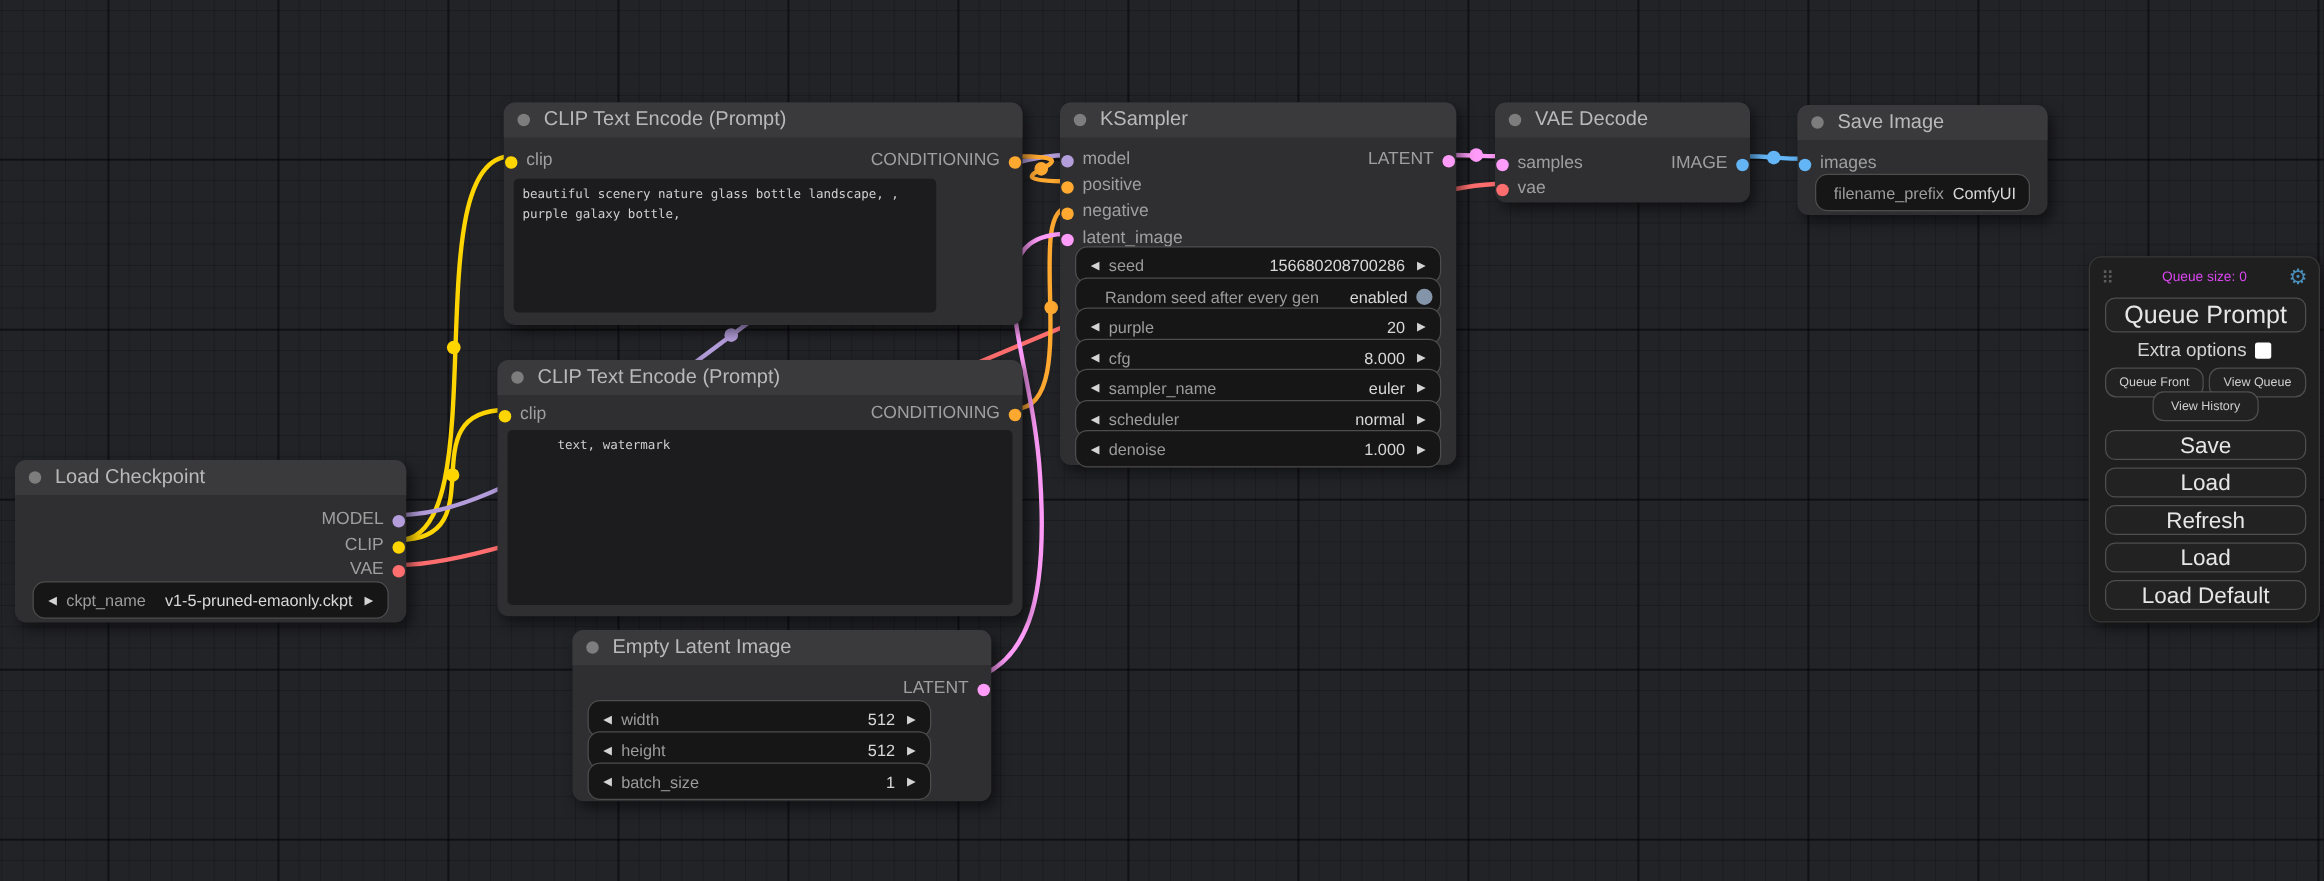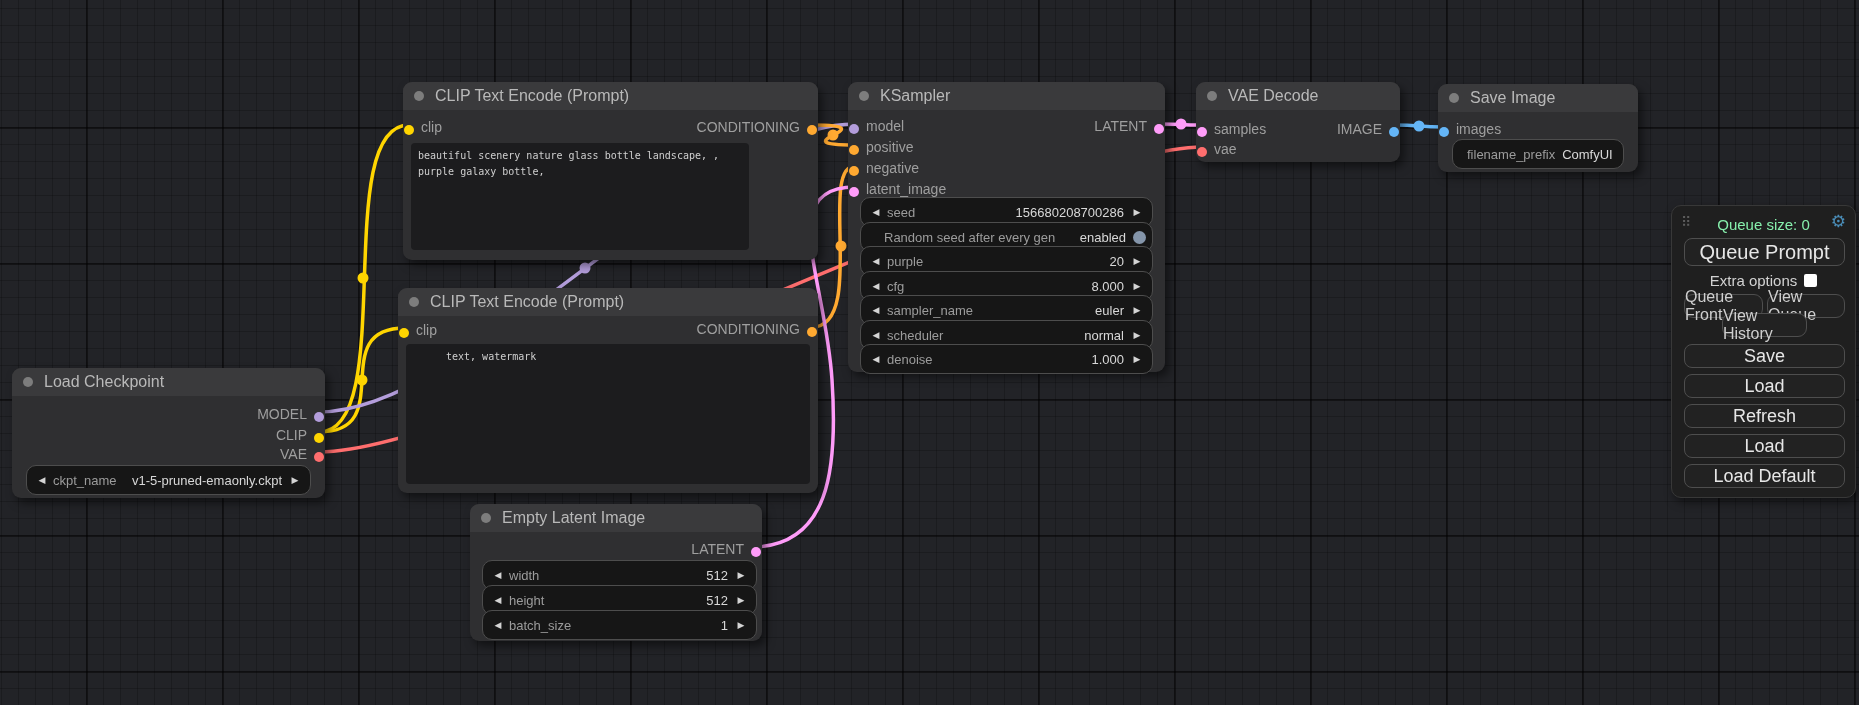--- a/index.html
+++ b/index.html
@@ -36,29 +36,29 @@
   .wvalue{flex:1;text-align:right;color:#d8d8d8;margin:0 7px;white-space:nowrap;}
   .toggle{width:13px;height:13px;border-radius:50%;flex:none;margin-right:-3px;}
   .ta{position:absolute;background:#1c1c1e;border-radius:4px;color:#cfcfcf;
       font-family:"DejaVu Sans Mono",monospace;font-size:10px;line-height:16px;
       padding:5px 7px;box-sizing:border-box;white-space:pre-wrap;overflow:hidden;}
   
   #qpanel{position:absolute;z-index:3;left:1671px;top:205px;width:185px;height:293px;
       background:#1f1f1f;border:1px solid #383838;border-radius:10px;
       box-shadow:3px 4px 10px rgba(0,0,0,.5);box-sizing:border-box;}
   .qtitle{position:absolute;top:10px;left:0;right:0;text-align:center;
-      font-size:15px;color:#86efac;}
+      font-size:11px;color:#d946ef;}
   .qhandle{position:absolute;left:9px;top:8px;font-size:14px;color:#5c5c5c;cursor:grab;}
   .qgear{position:absolute;right:9px;top:7px;font-size:17px;line-height:17px;cursor:pointer;}
   .qbtn{position:absolute;left:12px;width:161px;background:#222222;border:1px solid #4e4e4e;
       border-radius:8px;color:#e6e6e6;display:flex;align-items:center;justify-content:center;
       box-sizing:border-box;cursor:pointer;}
   .qbig{height:24px;font-size:18px;}
   .qpill{position:absolute;background:#222222;border:1px solid #4e4e4e;border-radius:9px;
-      color:#cfcfcf;font-size:16px;height:24px;display:flex;align-items:center;
+      color:#cfcfcf;font-size:10px;height:24px;display:flex;align-items:center;
       justify-content:center;box-sizing:border-box;cursor:pointer;}
   .extra{position:absolute;top:66px;left:0;right:0;display:flex;align-items:center;
       justify-content:center;gap:7px;font-size:15px;color:#d2d2d2;}
   .chk{width:13px;height:13px;border-radius:2px;flex:none;cursor:pointer;}
 </style>
 </head>
 <body>
 
 <div id="canvas">
 
@@ -233,21 +233,21 @@
       <span class="slabel">VAE</span>
     </div>
     <div class="wrow" style="left:14px;top:97px;width:285px;">
       <span class="warr">◀</span>
       <span class="wlabel">ckpt_name</span>
       <span class="wvalue">v1-5-pruned-emaonly.ckpt</span>
       <span class="warr">▶</span>
     </div>
   </div>
 
-  <div class="node" style="left:458px;top:504px;width:292px;height:137px;margin-left:12px;">
+  <div class="node" style="left:458px;top:504px;width:335px;height:137px;">
     <div class="nheader">
       <span class="tdot" style="background: rgb(125, 125, 125);"></span>
       <span class="ntitle">Empty Latent Image</span>
     </div>
     <div class="slot out" style="top:33px;">
       <span class="sdot" style="background: rgb(255, 156, 249);"></span>
       <span class="slabel">LATENT</span>
     </div>
     <div class="wrow" style="left:12px;top:56px;width:275px;">
       <span class="warr">◀</span>

